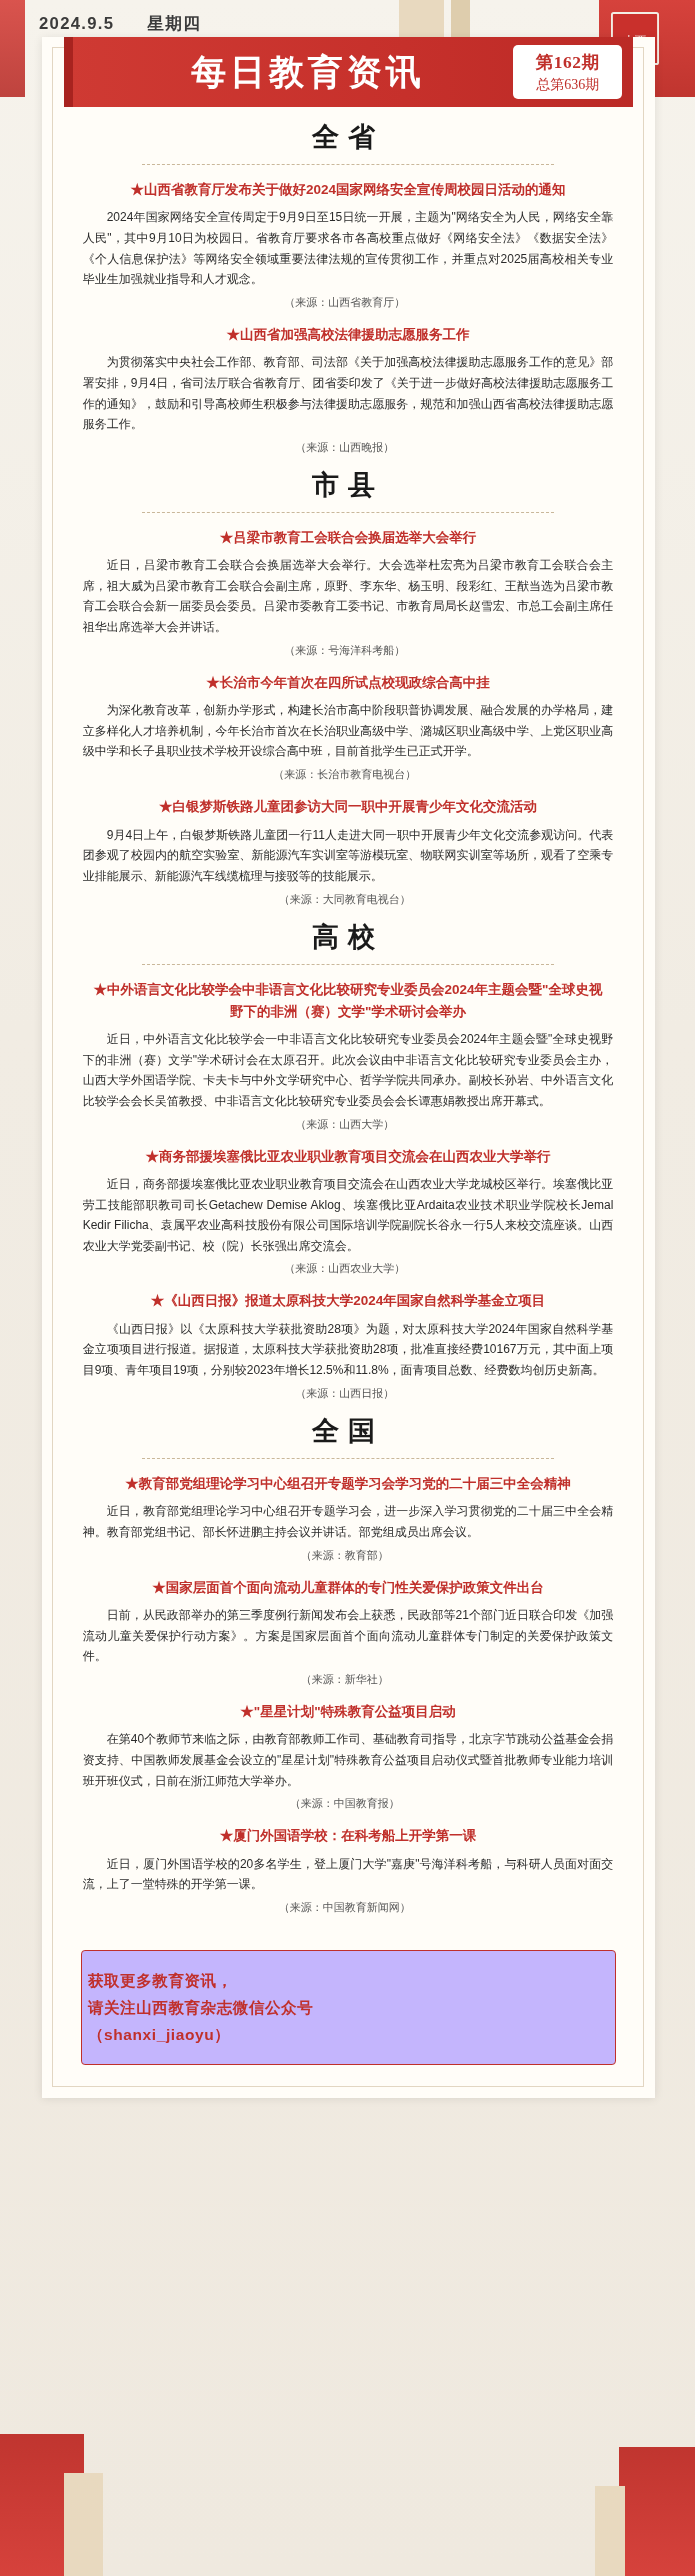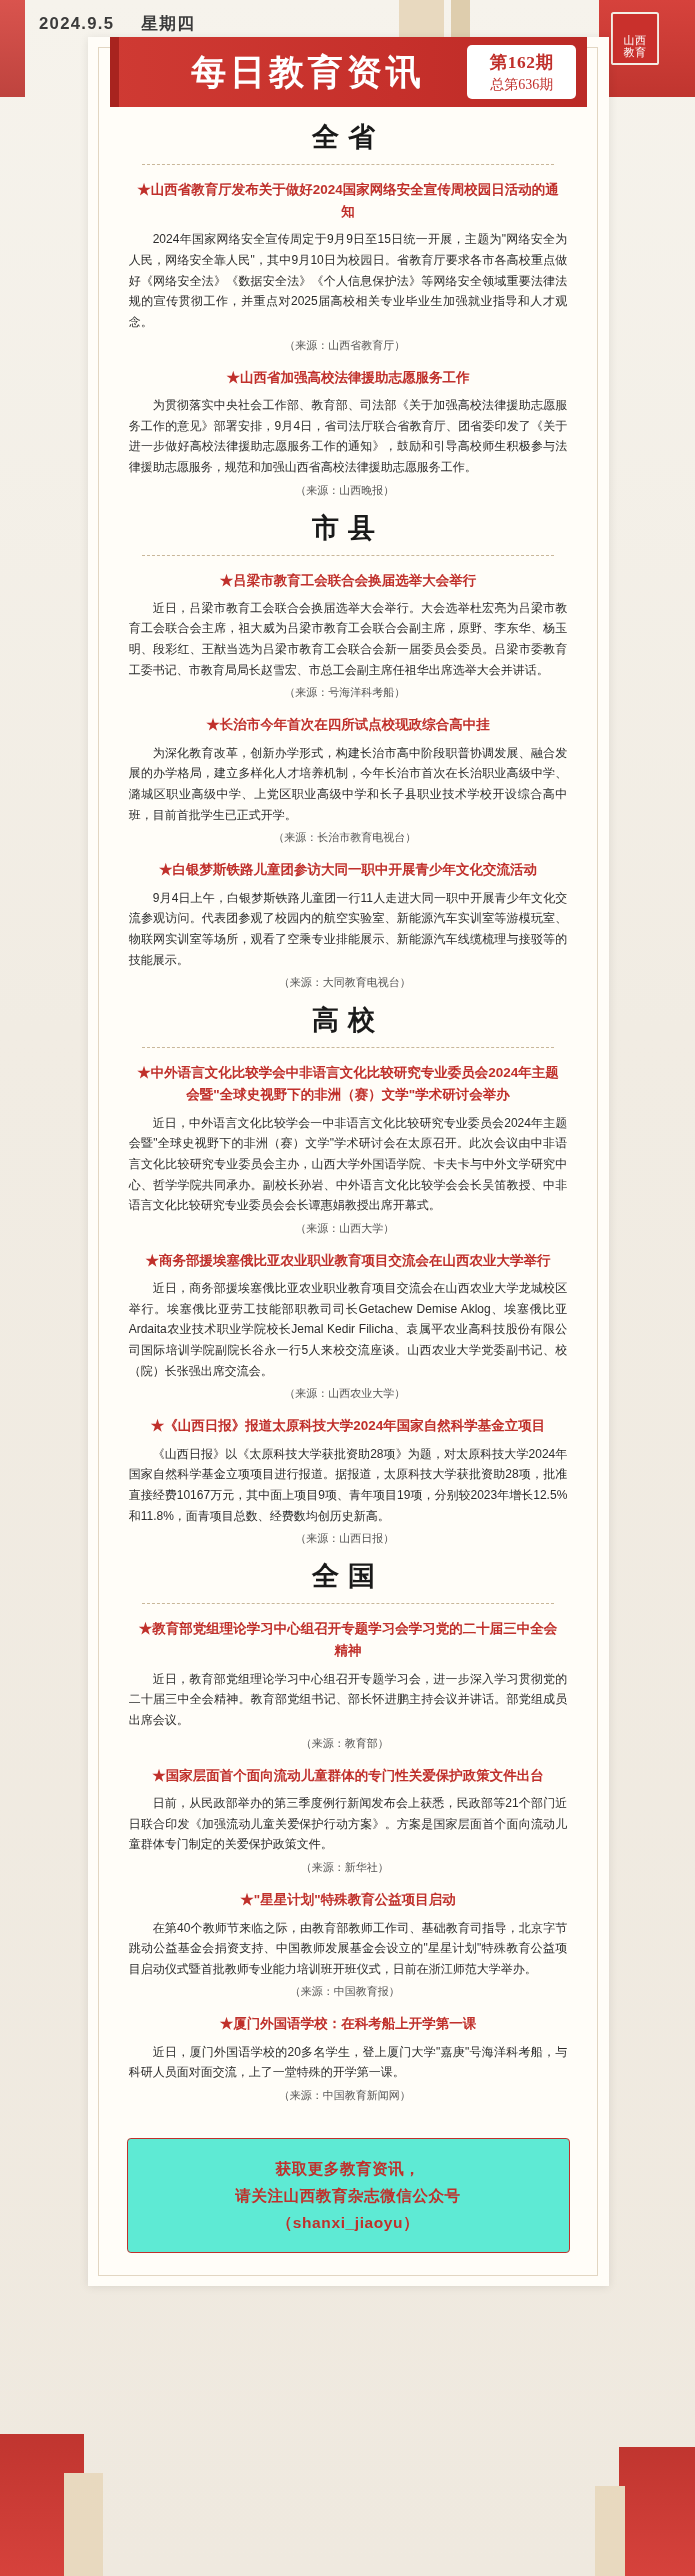--- a/index.html
+++ b/index.html
@@ -64,21 +64,21 @@
   
   .datebar {
     position: absolute;
     left: 39px; top: 11.6px;
     font-size: 16.7px;
     font-weight: bold;
     color: #3b3b3b;
     letter-spacing: 1.3px;
     font-family: "Liberation Sans", sans-serif;
   }
-  .datebar .weekday { margin-left: 21px; text-align: right; }
+  .datebar .weekday { margin-left: 27px; text-align: right; }
 
   
   .seal {
     position: absolute;
     right: 37px; top: 12px;
     width: 48px; height: 53px;
     background: #c9302c;
     border-radius: 2.6px;
     color: #fff;
     font-size: 11px;
@@ -89,21 +89,21 @@
     letter-spacing: 0.6px;
     font-family: "Liberation Serif", serif;
     box-shadow: 0 0 0 1.9px #f3eee5 inset;
   }
   .seal span { display:block; }
 
   
   .card {
     position: relative;
     margin: 37px auto 0 auto;
-    width: 521px;
+    width: 613px;
     background: #fffdf8;
     box-shadow: 0 1.3px 9px rgba(0,0,0,.10);
     padding-bottom: 26px;
     z-index: 5;
   }
   .card-inner-border {
     position: absolute;
     left: 10.3px; right: 10.3px; top: 10.3px; bottom: 10.3px;
     border: 0.6px solid #e2d6c2;
     pointer-events: none;
@@ -205,23 +205,22 @@
     margin-top: 5.2px;
     padding-right: 6.4px;
   }
 
   
   .footer-box {
     margin: 35px 39px 6.4px 39px;
     border: 1.3px solid #c0302b;
     border-radius: 3.9px;
     padding: 15.5px 6.4px 16.7px 6.4px;
-    text-align: center;
     color: #c0302b;
-    background: #5eead4;
+    background: #c4b5fd;
   }
   .footer-box div {
     font-size: 15.5px;
     line-height: 27px;
     font-weight: bold;
     letter-spacing: 0.6px;
   }
   .footer-box .wechat-id { font-weight: bold; }
 
   .spacer-bottom { height: 77px; }

